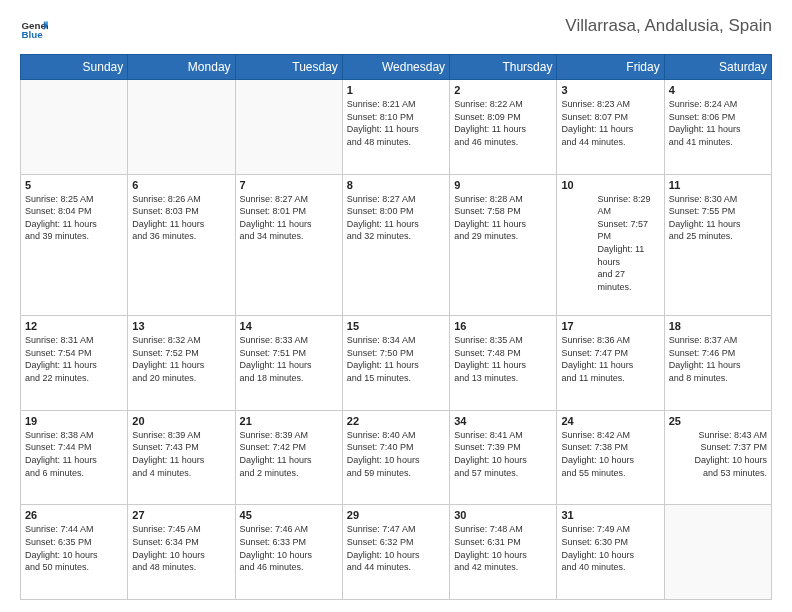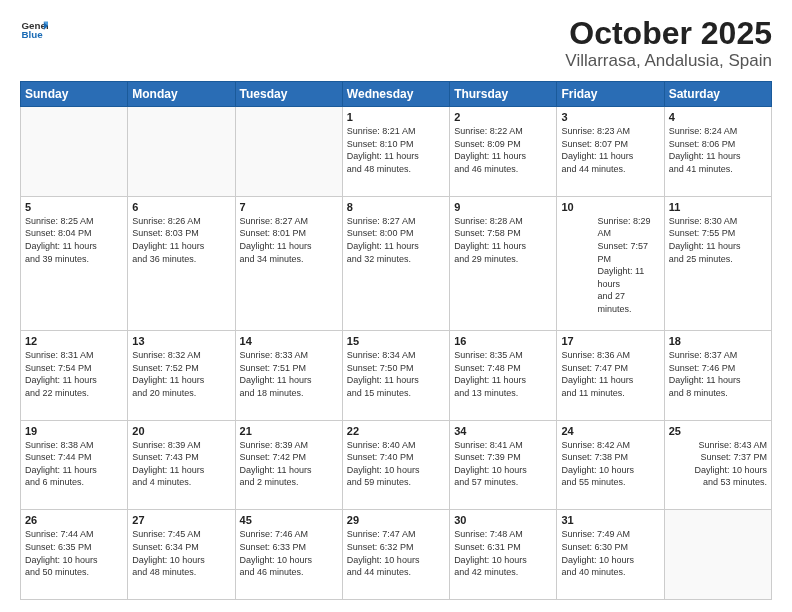--- a/index.html
+++ b/index.html
@@ -49,23 +49,23 @@
       flex: 1;
       border: 1px solid #ccc;
       border-collapse: collapse;
       width: 100%;
       table-layout: fixed;
     }
     .calendar th {
       background-color: #2a6db5;
       color: #fff;
       font-size: 12px;
-      font-weight: bold;
+      font-weight: normal;
       padding: 5px 4px;
-      text-align: left;
+      text-align: right;
       border: 1px solid #1a5a9a;
     }
     .calendar td {
       vertical-align: top;
       border: 1px solid #ccc;
       padding: 4px 4px 3px 4px;
       font-size: 9.5px;
       color: #333;
       height: 80px;
     }
@@ -94,21 +94,20 @@
   <div class="header">
     <div class="logo">
       <svg class="logo-icon" viewBox="0 0 40 40">
         <text x="2" y="18" font-size="14" font-weight="bold" fill="#333" font-family="Arial">General</text>
         <text x="2" y="32" font-size="14" font-weight="bold" fill="#1a6bb5" font-family="Arial">Blue</text>
         <polygon points="34,8 40,14 34,20" fill="#1a6bb5"></polygon>
         <polygon points="34,8 40,8 40,14" fill="#4a9de0"></polygon>
       </svg>
     </div>
     <div class="title-block">
-      <div class="month-title">October 2025</div>
       <div class="location-subtitle">Villarrasa, Andalusia, Spain</div>
     </div>
   </div>
 
   <table class="calendar">
     <thead>
       <tr>
         <th>Sunday</th>
         <th>Monday</th>
         <th>Tuesday</th>

